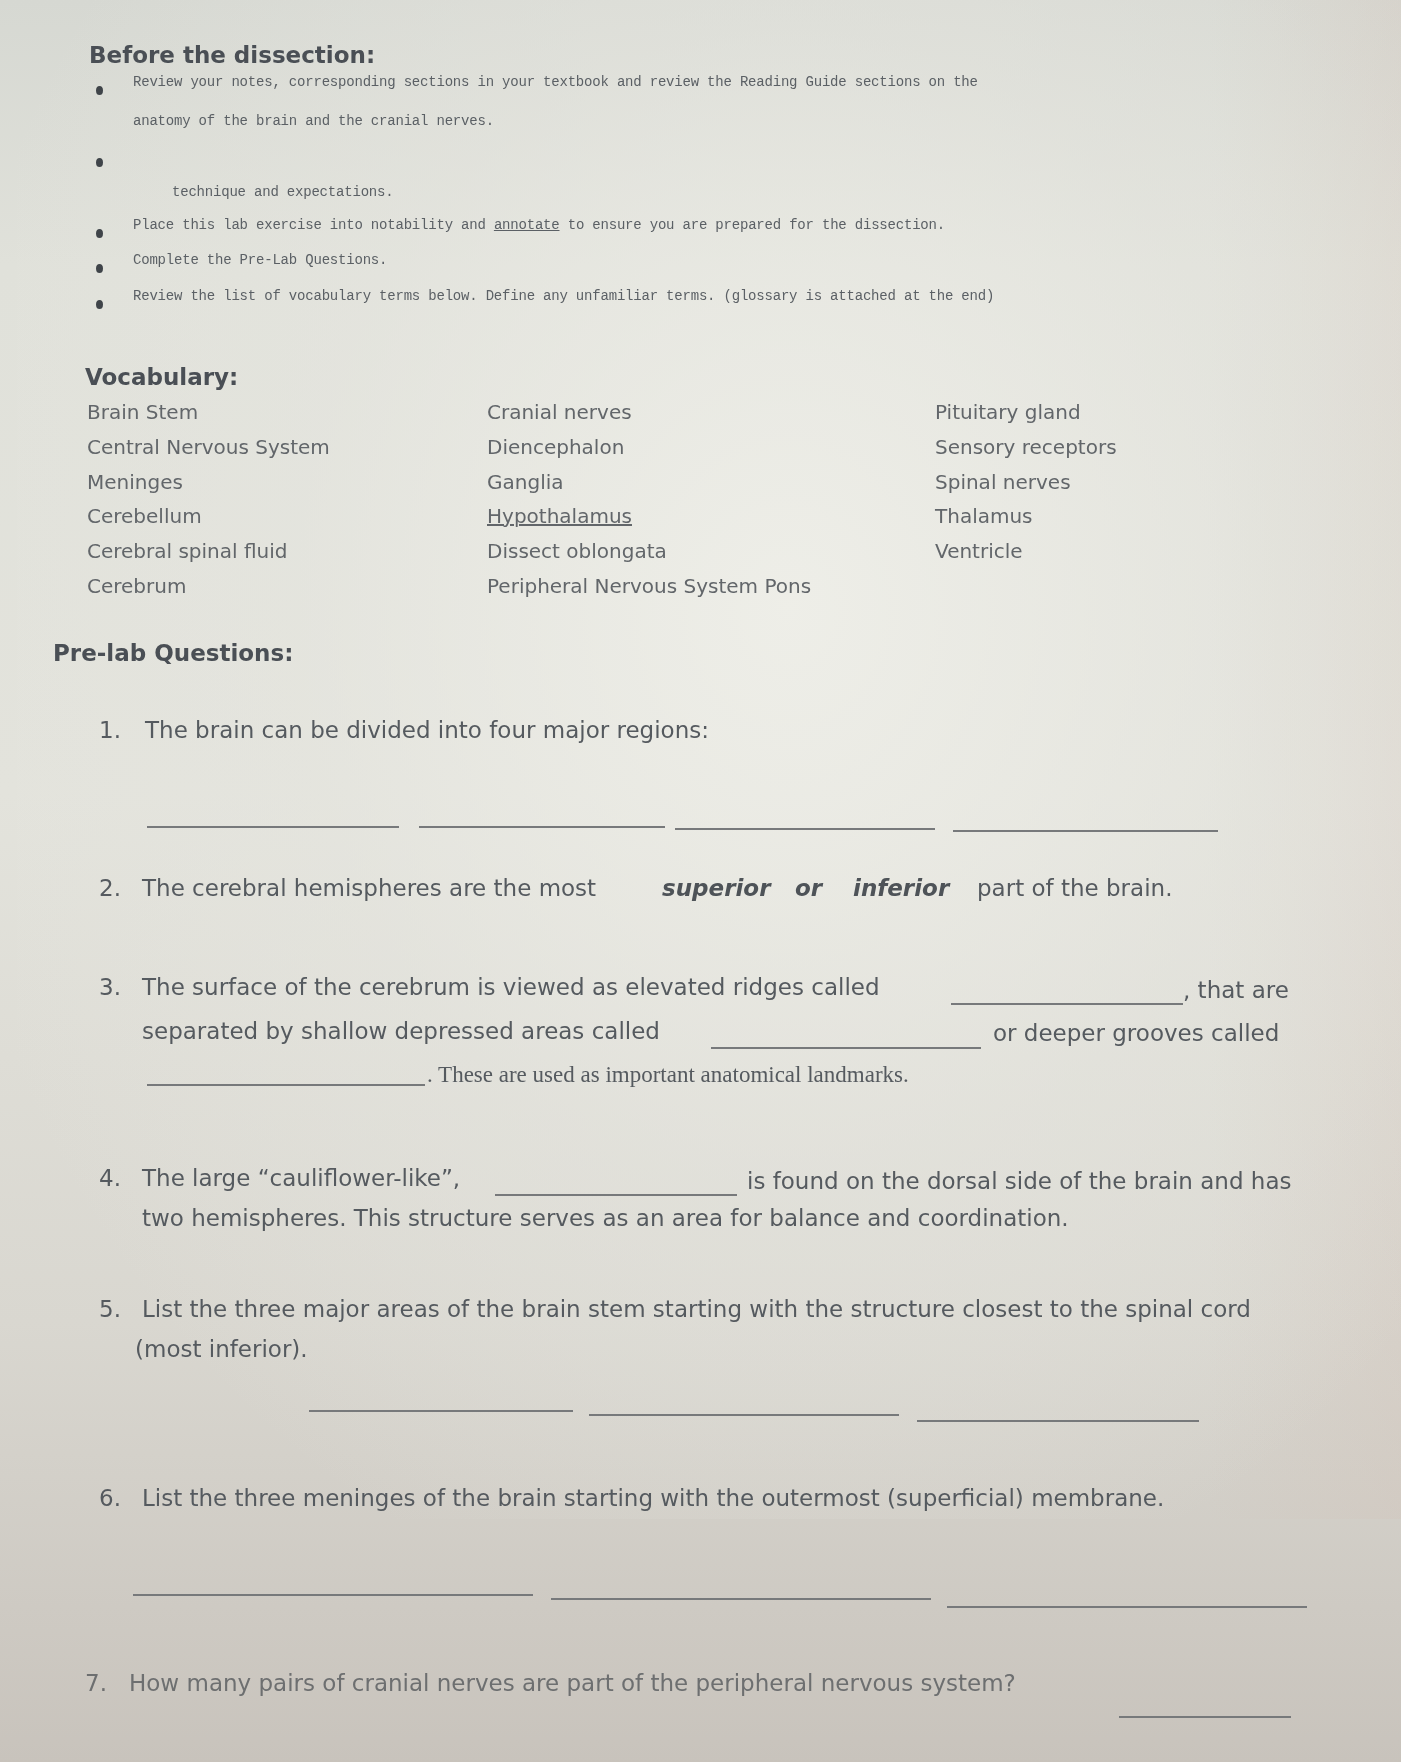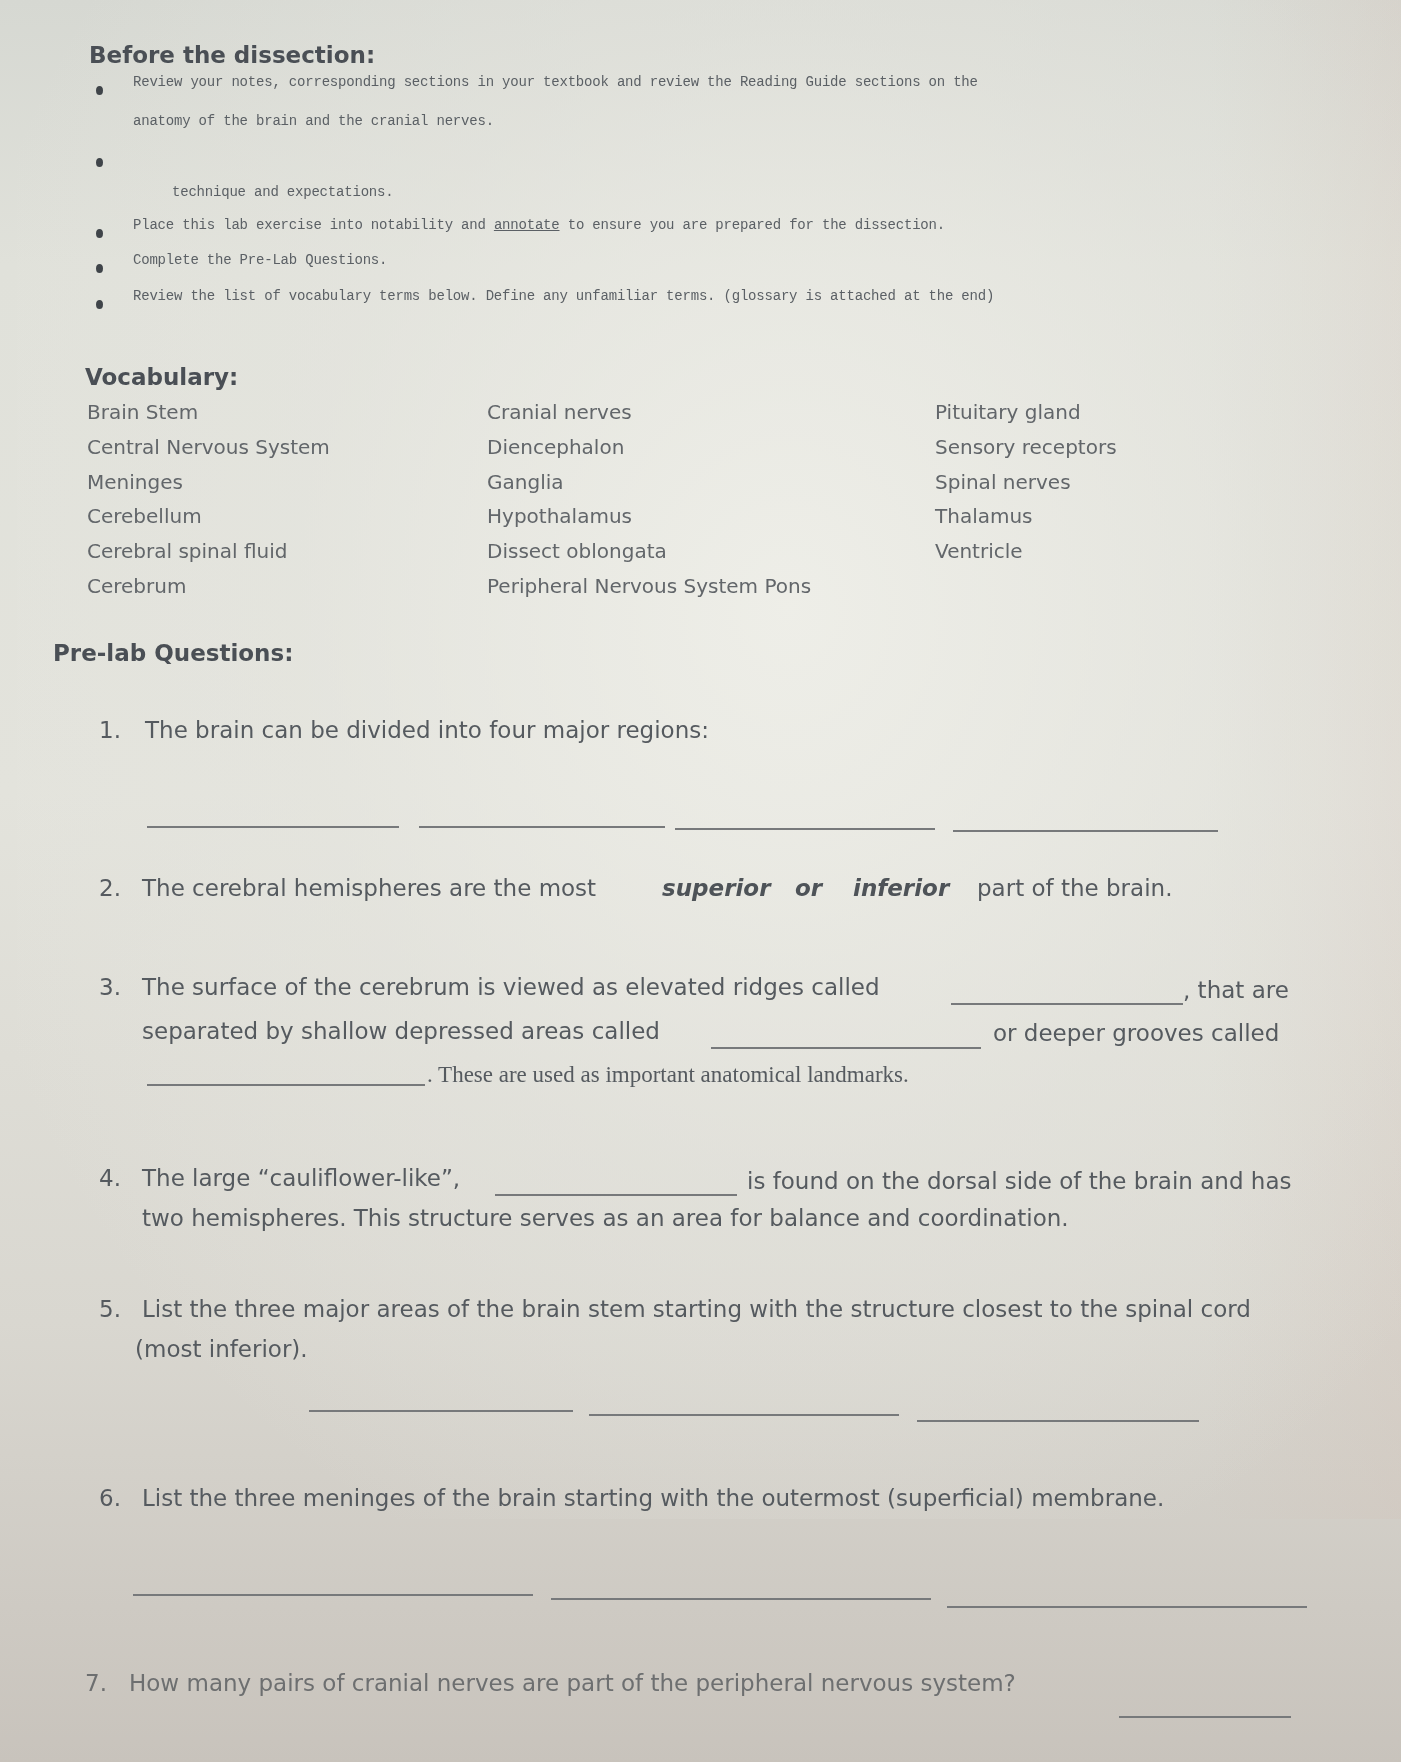--- a/index.html
+++ b/index.html
@@ -53,21 +53,21 @@
   <div class="abs vocab" style="left:70px; top:400px;">Brain Stem</div>
   <div class="abs vocab" style="left:70px; top:435px;">Central Nervous System</div>
   <div class="abs vocab" style="left:70px; top:470px;">Meninges</div>
   <div class="abs vocab" style="left:70px; top:504px;">Cerebellum</div>
   <div class="abs vocab" style="left:70px; top:539px;">Cerebral spinal fluid</div>
   <div class="abs vocab" style="left:70px; top:574px;">Cerebrum</div>
 
   <div class="abs vocab" style="left:470px; top:400px;">Cranial nerves</div>
   <div class="abs vocab" style="left:470px; top:435px;">Diencephalon</div>
   <div class="abs vocab" style="left:470px; top:470px;">Ganglia</div>
-  <div class="abs vocab" style="left:470px; top:504px;">Hypothalamus</div>
+  <div class="abs vocab" style="left:470px; top:504px;text-decoration:underline;">Hypothalamus</div>
   <div class="abs vocab" style="left:470px; top:539px;">Dissect oblongata</div>
   <div class="abs vocab" style="left:470px; top:574px;">Peripheral Nervous System Pons</div>
 
   <div class="abs vocab" style="left:918px; top:400px;">Pituitary gland</div>
   <div class="abs vocab" style="left:918px; top:435px;">Sensory receptors</div>
   <div class="abs vocab" style="left:918px; top:470px;">Spinal nerves</div>
   <div class="abs vocab" style="left:918px; top:504px;">Thalamus</div>
   <div class="abs vocab" style="left:918px; top:539px;">Ventricle</div>
 
   <div class="abs heading" style="left:36px; top:640px;">Pre-lab Questions:</div>

